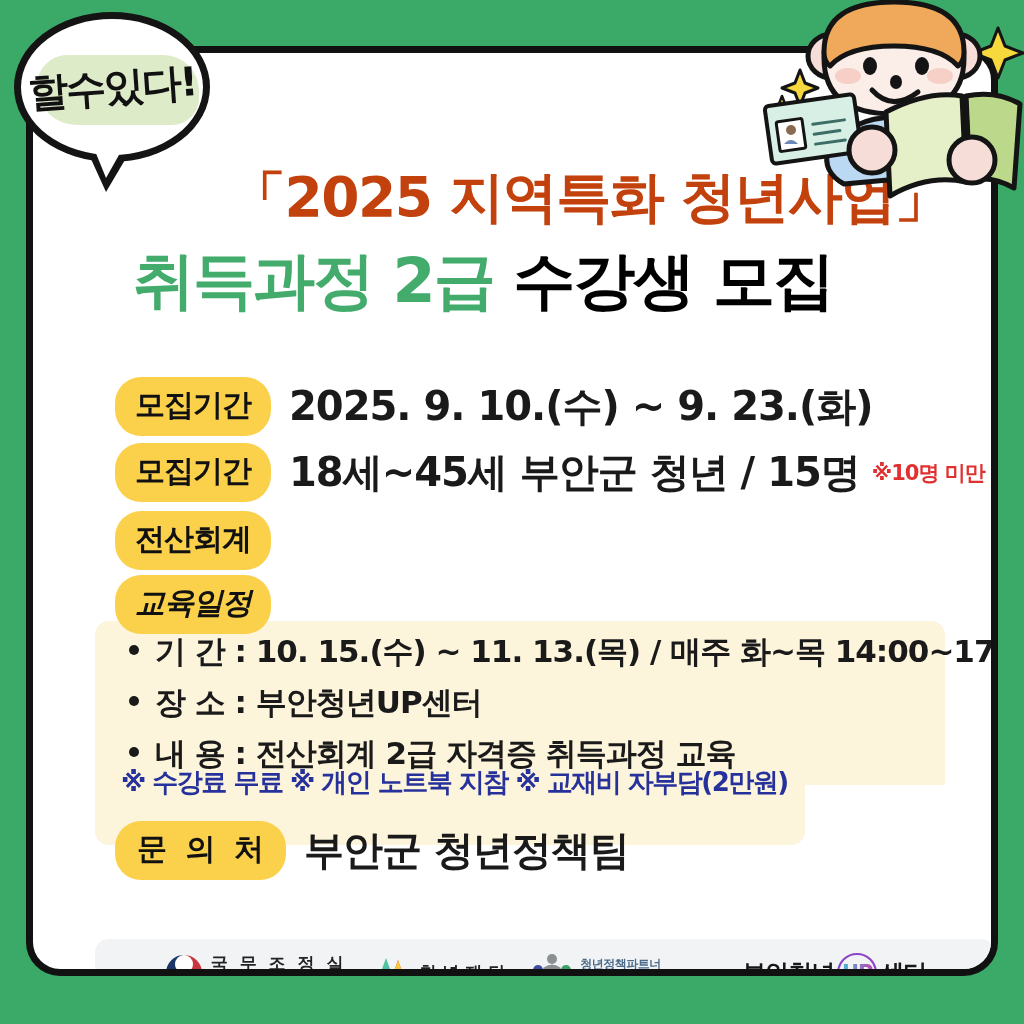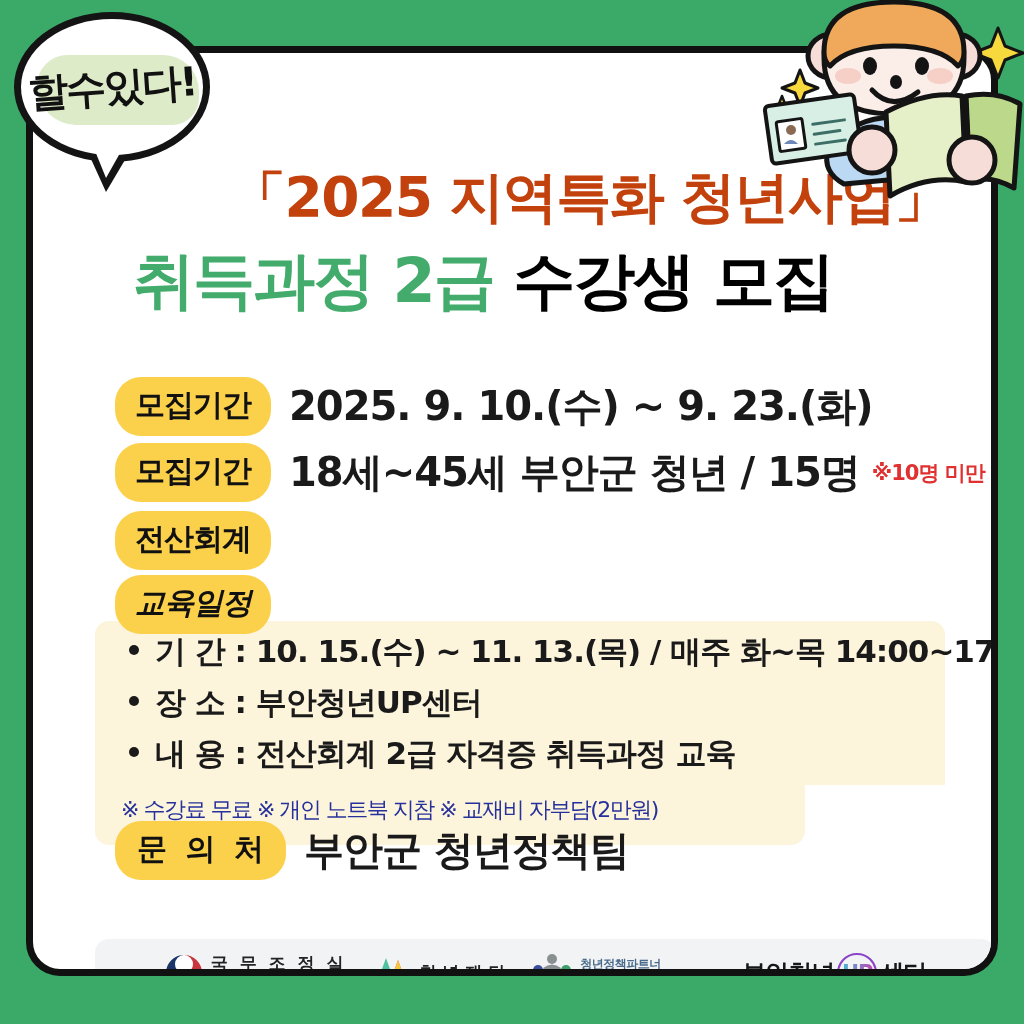--- a/index.html
+++ b/index.html
@@ -95,22 +95,22 @@
     font-size:31px;font-weight:bold;color:#1a1a1a;letter-spacing:-1px;
     white-space:nowrap;font-family:"DejaVu Sans",sans-serif;
   }
   .bullet .dot{
     display:inline-block;width:10px;height:10px;border-radius:50%;
     background:#1a1a1a;margin-right:16px;flex:none;
     position:relative;top:-7px;
   }
   .blueline{
     position:absolute;left:88px;top:712px;z-index:16;
-    font-size:22px;font-weight:normal;color:#26319B;letter-spacing:-1.5px;
-    white-space:nowrap;font-family:"DejaVu Sans",sans-serif;margin-top:30px;
+    font-size:26px;font-weight:bold;color:#26319B;letter-spacing:-1.5px;
+    white-space:nowrap;font-family:"DejaVu Sans",sans-serif;
   }
 
   
   .footer{
     position:absolute;left:62px;top:886px;width:900px;height:68px;
     background:#F2F3F5;border-radius:14px;z-index:12;
     display:flex;align-items:center;justify-content:center;gap:26px;
   }
   .logo{display:flex;align-items:center;gap:7px;}
   .logo-txt{

